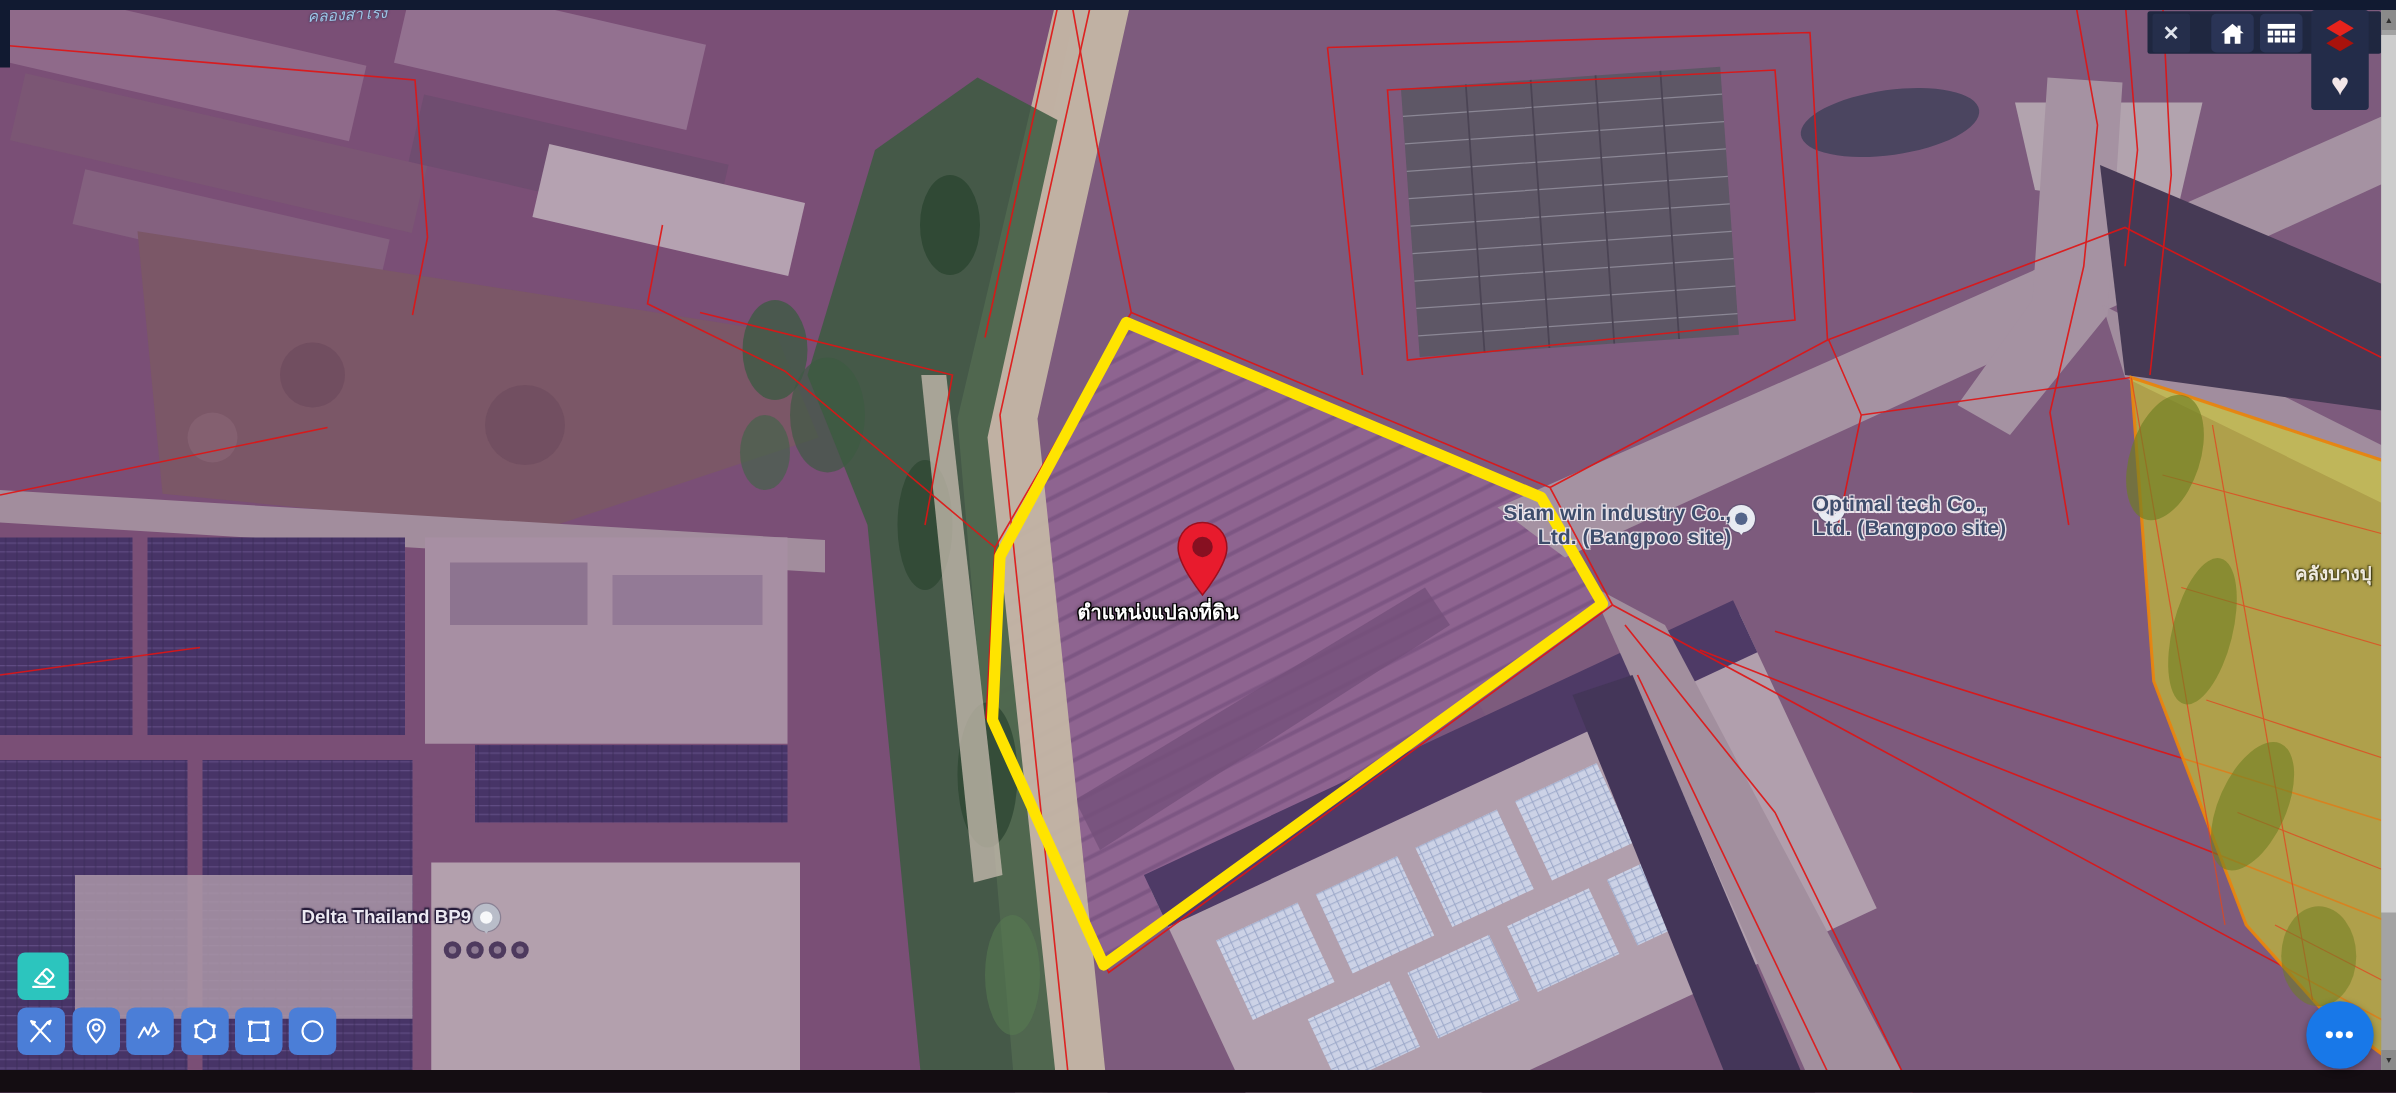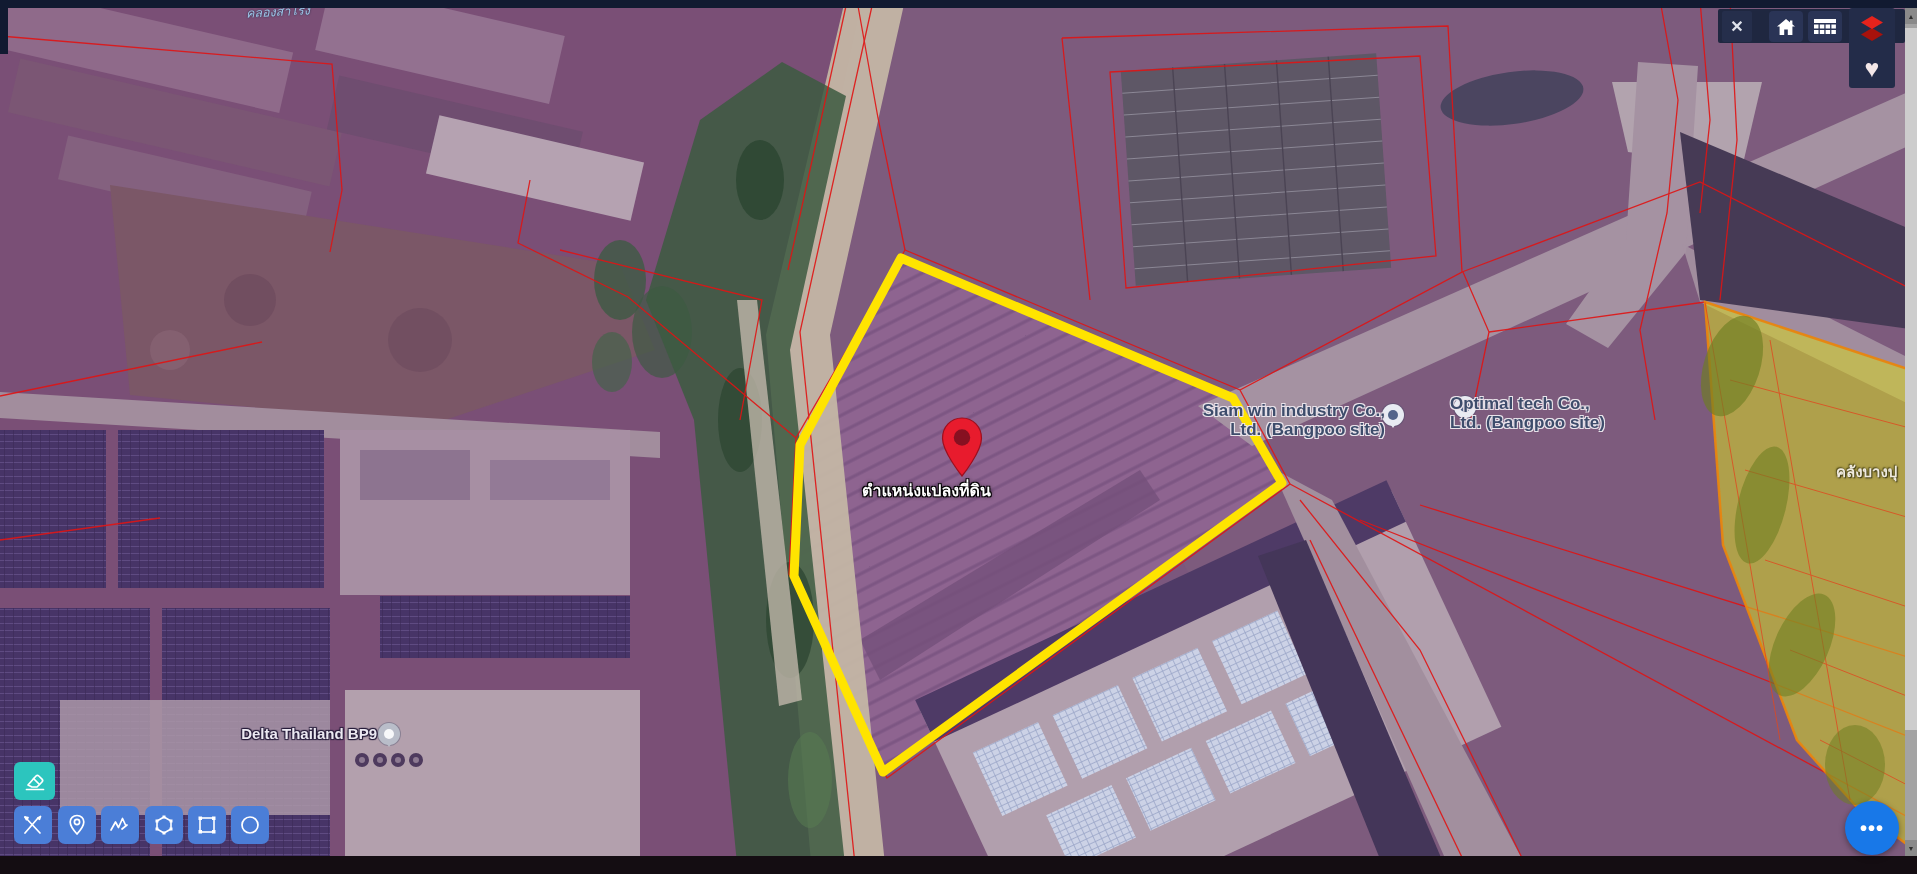--- a/index.html
+++ b/index.html
@@ -48,21 +48,21 @@
   .sb-up{top:0;}.sb-down{bottom:0;}
 
   
   .maplabel{position:absolute;z-index:6;font-weight:700;line-height:1.12;pointer-events:none;}
   .lbl-company{font-size:17px;color:#3d4c6b;
     text-shadow:-1px -1px 0 #e9e3ea,1px -1px 0 #e9e3ea,-1px 1px 0 #e9e3ea,1px 1px 0 #e9e3ea;}
   .lbl-win{right:532px;top:401px;text-align:right;}
   .lbl-opt{left:1450px;top:394px;}
   .lbl-delta{right:1540px;top:726px;font-size:15px;color:#ece9f2;
     text-shadow:-1px -1px 1px #241a38,1px -1px 1px #241a38,-1px 1px 1px #241a38,1px 1px 1px #241a38;}
-  .lbl-zone{left:1836px;top:464px;font-size:15px;color:#efeadf;
+  .lbl-zone{left:1836px;top:452px;font-size:15px;color:#efeadf;
     text-shadow:-1px -1px 1px #5a531f,1px 1px 1px #3c3812,0 0 3px #4a441a;}
   .lbl-canal{left:246px;top:5px;font-size:12.5px;font-weight:400;font-style:italic;color:#9ec6e8;
     transform:rotate(-3deg);text-shadow:0 0 2px #1c2742;}
   .lbl-pin{left:862px;top:482px;width:200px;font-size:16px;color:#fff;
     text-shadow:-1px -1px 0 #000,1px -1px 0 #000,-1px 1px 0 #000,1px 1px 0 #000,0 0 4px #000;}
 
   .poi{position:absolute;z-index:5;width:22px;height:22px;border-radius:50%;background:#e8ebf2;
     box-shadow:0 0 0 1px rgba(60,70,100,.35);}
   .poi::before{content:"";position:absolute;left:6px;bottom:-7px;border:5px solid transparent;border-top:7px solid #e8ebf2;}
   .poi::after{content:"";position:absolute;left:6px;top:6px;width:10px;height:10px;border-radius:50%;background:#53648a;}

